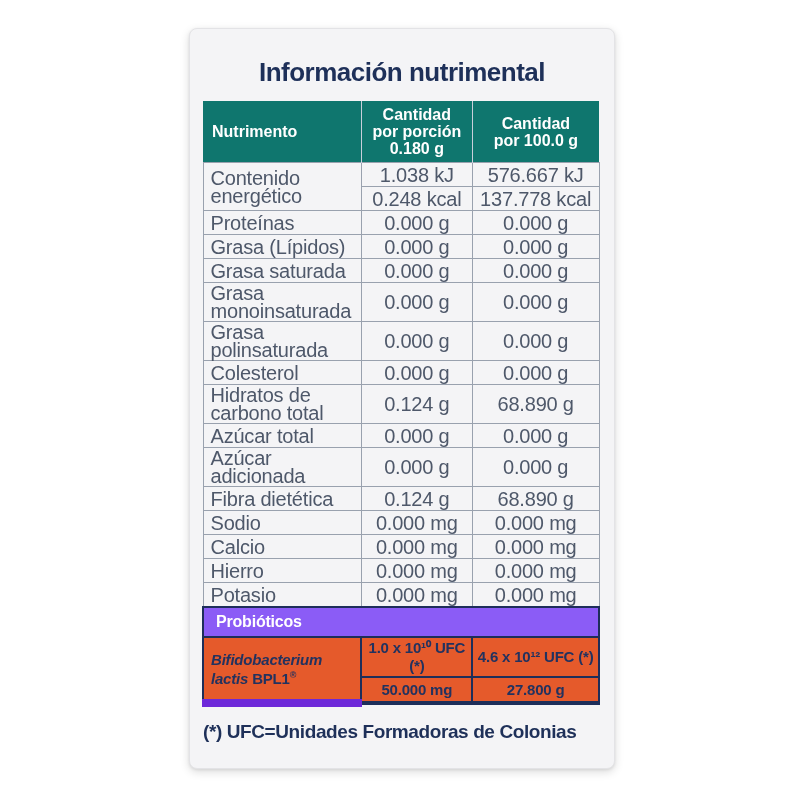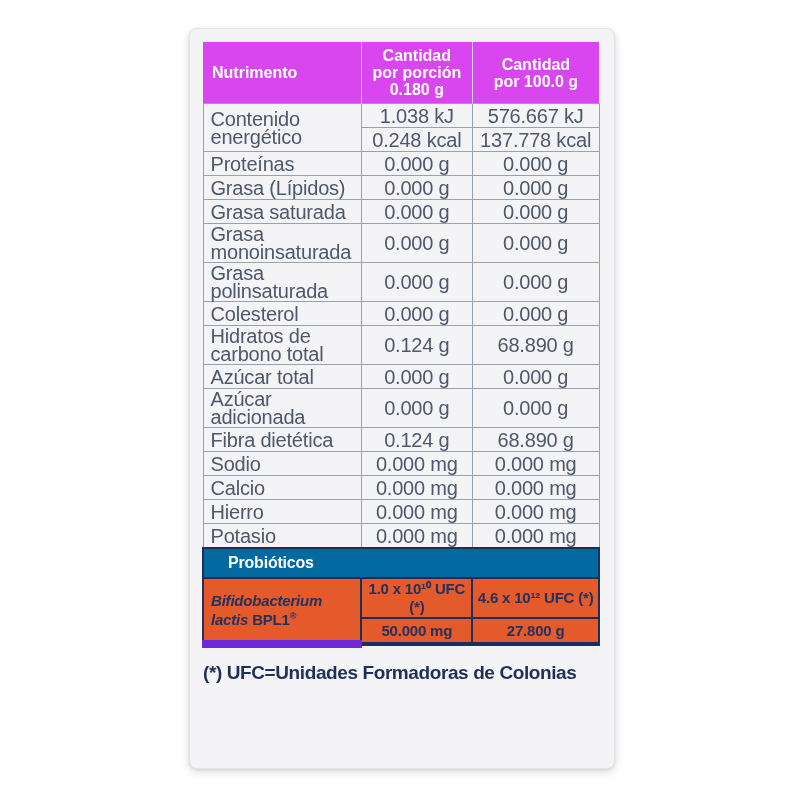--- a/index.html
+++ b/index.html
@@ -43,21 +43,21 @@
   table.nutri {
     width: 100%;
     border-collapse: collapse;
     table-layout: fixed;
   }
   col.c1 { width: 40%; }
   col.c2 { width: 28%; }
   col.c3 { width: 32%; }
 
   th {
-    background: #d946ef;
+    background: #0f766e;
     color: #ffffff;
     font-size: 16px;
     font-weight: bold;
     line-height: 17px;
     padding: 5px 2px;
     white-space: pre-line;
     border: 0;
     vertical-align: middle;
   }
   th.nutrient { text-align: left; padding-left: 9px; }
@@ -69,26 +69,26 @@
     line-height: 18px;
     border: 1px solid #99a1ae;
     height: 21px;
     vertical-align: middle;
     letter-spacing: -0.2px;
   }
   td.label { text-align: left; padding: 1px 4px 1px 7px; white-space: pre-line; }
   td.val { text-align: center; padding: 1px 2px; }
 
   td.band {
-    background: #0369a1;
+    background: #8b5cf6;
     color: #ffffff;
     font-size: 16px;
     font-weight: bold;
     text-align: left;
-    padding: 3px 4px 3px 24px;
+    padding: 3px 4px 3px 12px;
     height: 22px;
     border: 2px solid #1d2e5a;
   }
   td.prob {
     background: #e55a2b;
     color: #22325f;
     font-weight: bold;
     border: 2px solid #1d2e5a;
     height: 21px;
   }
@@ -111,20 +111,21 @@
     font-weight: bold;
     letter-spacing: -0.4px;
     white-space: nowrap;
   }
 </style>
 </head>
 <body>
 
 <div class="card">
 
+  <div class="title">Información nutrimental</div>
 
   <div class="table-wrap">
     <table class="nutri">
       <colgroup>
           <col class="c1">
           <col class="c2">
           <col class="c3">
         </colgroup>
       <thead>
         <tr>

